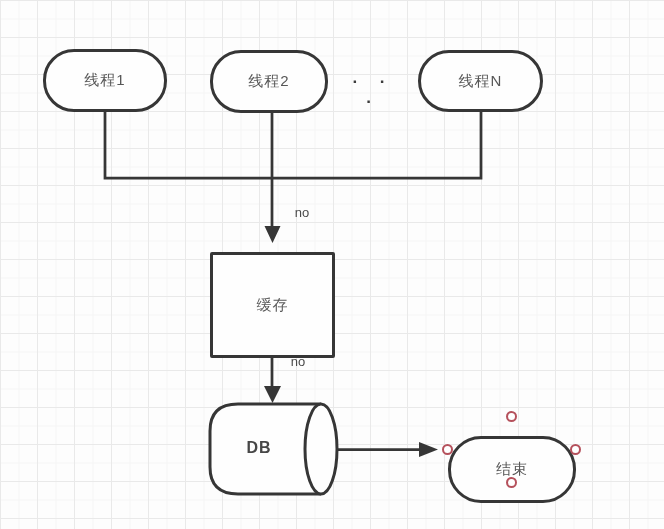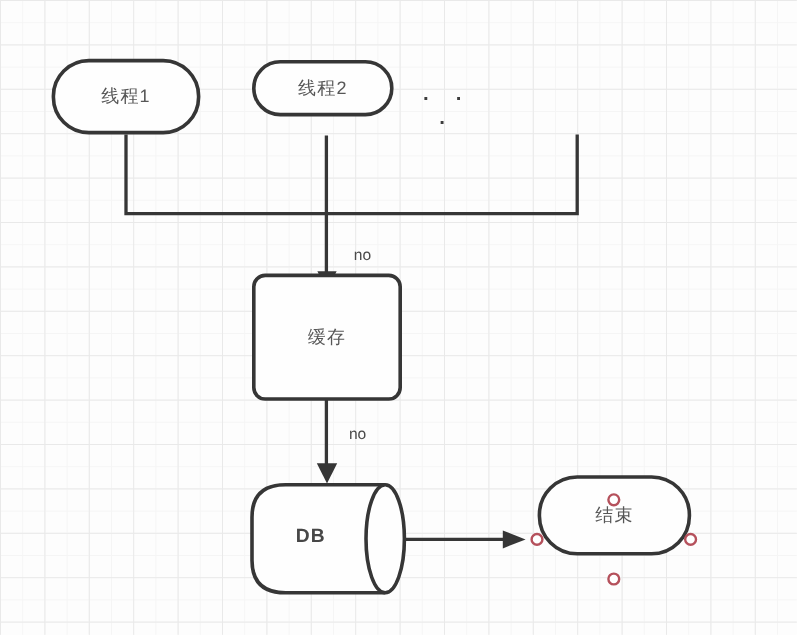--- a/index.html
+++ b/index.html
@@ -78,38 +78,41 @@
     <g>
       <path d="M321 404 L238 404 Q210 404 210 431 L210 467 Q210 494 238 494 L321 494" fill="#fefefe" stroke="#363636" stroke-width="3"></path>
       <ellipse cx="321" cy="449" rx="16" ry="45" fill="#fefefe" stroke="#363636" stroke-width="3"></ellipse>
     </g>
   </svg>
 
   <div class="node terminator" style="left:43px;top:49px;width:124px;height:63px;text-align:center;">
     <span>线程1</span>
   </div>
 
-  <div class="node terminator" style="left:210px;top:50px;width:118px;height:47px;">
+  <div class="node terminator" style="left:210px;top:50px;width:118px;height:63px;">
     <span>线程2</span>
   </div>
 
   <div class="ellipsis-label" style="left:344px;top:68px;width:58px;">. . .</div>
 
+  <div class="node terminator" style="left:418px;top:50px;width:125px;height:62px;">
+    <span>线程N</span>
+  </div>
 
   <div class="floating-label" style="left:286px;top:205px;width:32px;">no</div>
 
-  <div class="node process" style="left:210px;top:228px;width:125px;height:106px;border-radius:11px;">
+  <div class="node process" style="left:210px;top:252px;width:125px;height:106px;">
     <span>缓存</span>
   </div>
 
   <div class="floating-label" style="left:282px;top:354px;width:32px;">no</div>
 
   <div class="db-label" style="left:229px;top:439px;width:60px;">DB</div>
 
-  <div class="node end-node" style="left:448px;top:396px;width:128px;height:67px;">
+  <div class="node end-node" style="left:448px;top:436px;width:128px;height:67px;">
     <span>结束</span>
   </div>
   <div class="handle" style="left:506px;top:411px;"></div>
   <div class="handle" style="left:442px;top:444px;"></div>
   <div class="handle" style="left:570px;top:444px;"></div>
   <div class="handle" style="left:506px;top:477px;"></div>
 
 </div>
 
 </body></html>

